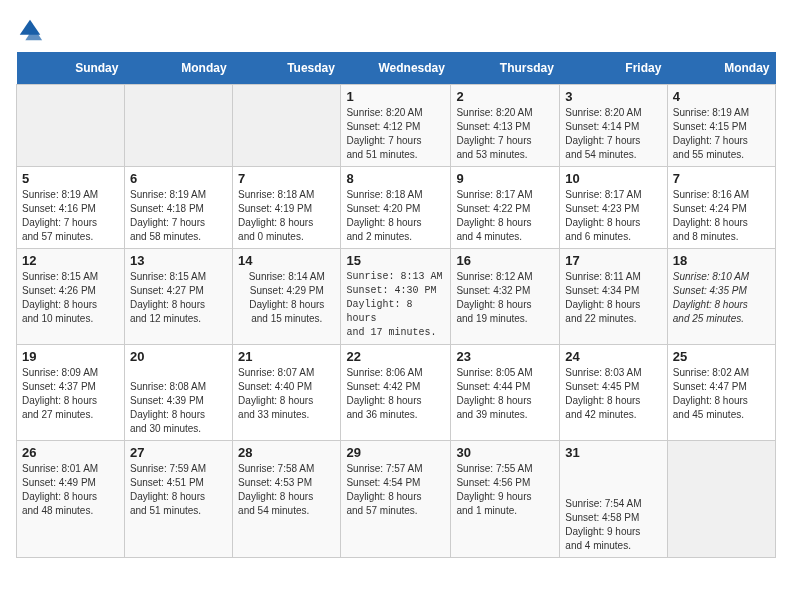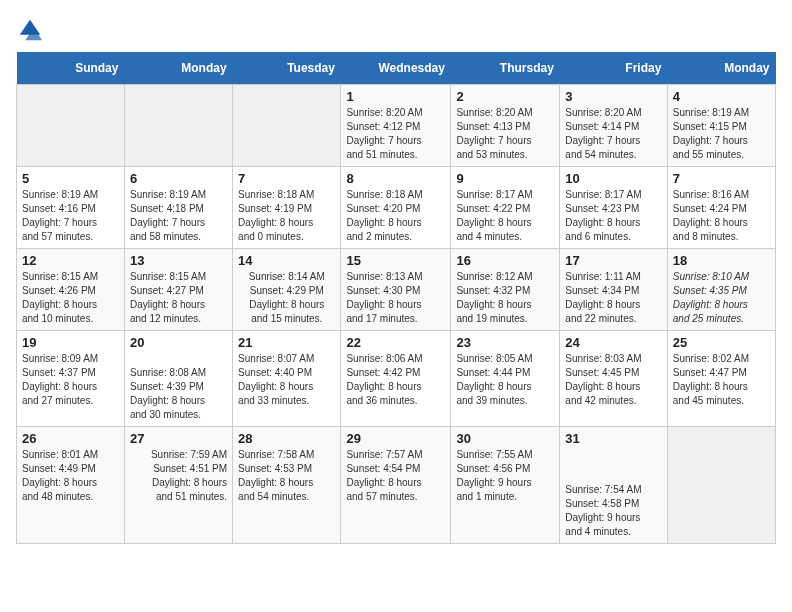--- a/index.html
+++ b/index.html
@@ -221,35 +221,35 @@
         </td>
         <td>
           <span class="day-number">14</span>
           <div class="day-info" style="white-space: pre-line; text-align: center;">Sunrise: 8:14 AM
 Sunset: 4:29 PM
 Daylight: 8 hours
 and 15 minutes.</div>
         </td>
         <td>
           <span class="day-number">15</span>
-          <div class="day-info" style="white-space: pre-line;">Sunrise: 8:13 AM
+          <div class="day-info" style="white-space: pre-line; font-family: Liberation Mono, monospace;">Sunrise: 8:13 AM
 Sunset: 4:30 PM
 Daylight: 8 hours
 and 17 minutes.</div>
         </td>
         <td>
           <span class="day-number">16</span>
           <div class="day-info" style="white-space: pre-line;">Sunrise: 8:12 AM
 Sunset: 4:32 PM
 Daylight: 8 hours
 and 19 minutes.</div>
         </td>
         <td>
           <span class="day-number">17</span>
-          <div class="day-info" style="white-space: pre-line;">Sunrise: 1:11 AM
+          <div class="day-info" style="white-space: pre-line;">Sunrise: 8:11 AM
 Sunset: 4:34 PM
 Daylight: 8 hours
 and 22 minutes.</div>
         </td>
         <td>
           <span class="day-number">18</span>
           <div class="day-info" style="white-space: pre-line; font-style: italic;">Sunrise: 8:10 AM
 Sunset: 4:35 PM
 Daylight: 8 hours
 and 25 minutes.</div>
@@ -309,21 +309,21 @@
       <tr>
         <td>
           <span class="day-number">26</span>
           <div class="day-info" style="white-space: pre-line;">Sunrise: 8:01 AM
 Sunset: 4:49 PM
 Daylight: 8 hours
 and 48 minutes.</div>
         </td>
         <td>
           <span class="day-number">27</span>
-          <div class="day-info" style="white-space: pre-line; text-align: right;">Sunrise: 7:59 AM
+          <div class="day-info" style="white-space: pre-line;">Sunrise: 7:59 AM
 Sunset: 4:51 PM
 Daylight: 8 hours
 and 51 minutes.</div>
         </td>
         <td>
           <span class="day-number">28</span>
           <div class="day-info" style="white-space: pre-line;">Sunrise: 7:58 AM
 Sunset: 4:53 PM
 Daylight: 8 hours
 and 54 minutes.</div>

